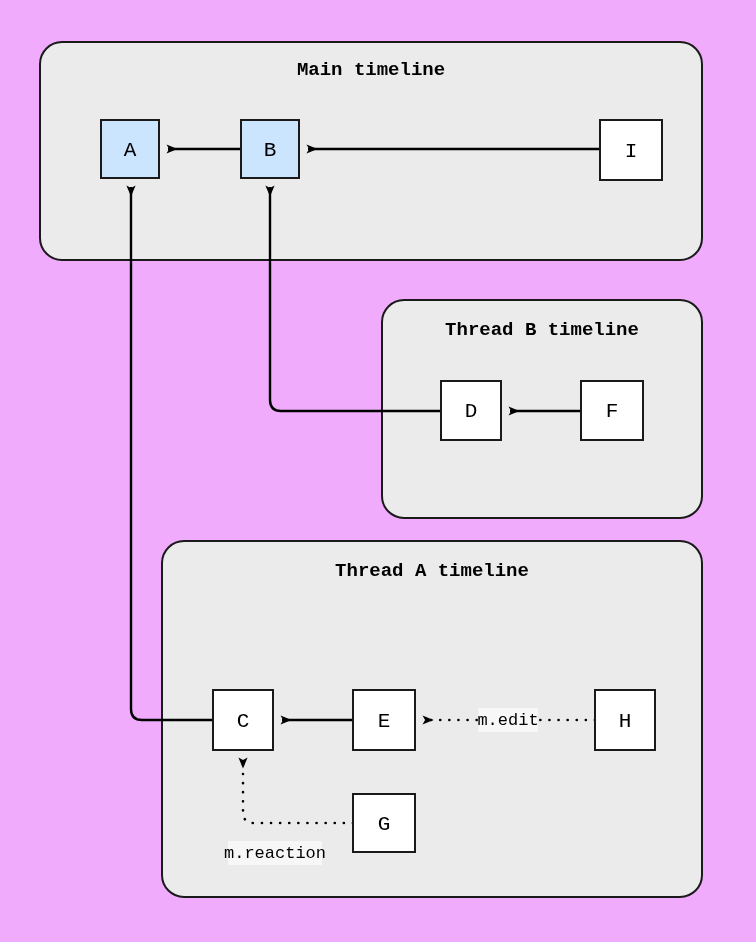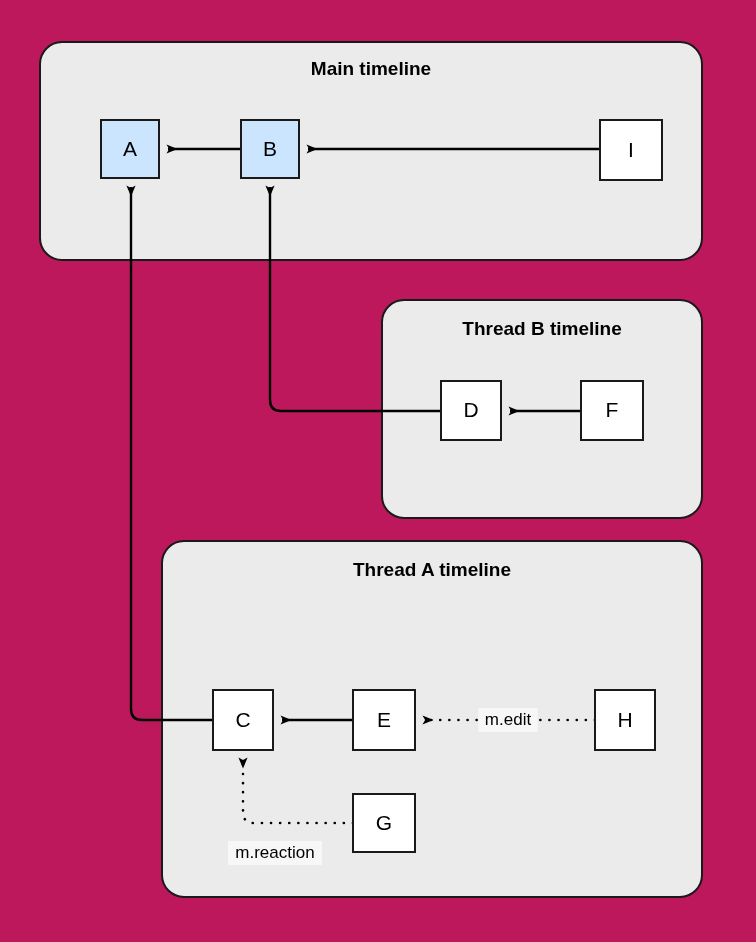--- a/index.html
+++ b/index.html
@@ -7,22 +7,23 @@
     padding: 0;
     background: #ffffff;
   }
   body {
     font-family: "Liberation Sans", sans-serif;
   }
   #canvas {
     position: relative;
     width: 756px;
     height: 942px;
-    background: #be185d;
+    background: #f0abfc;
     overflow: hidden;
+    font-family: Liberation Mono, monospace;
   }
   #diagram-svg {
     position: absolute;
     top: 0;
     left: 0;
     width: 756px;
     height: 942px;
   }
   .container-title {
     font-weight: bold;

